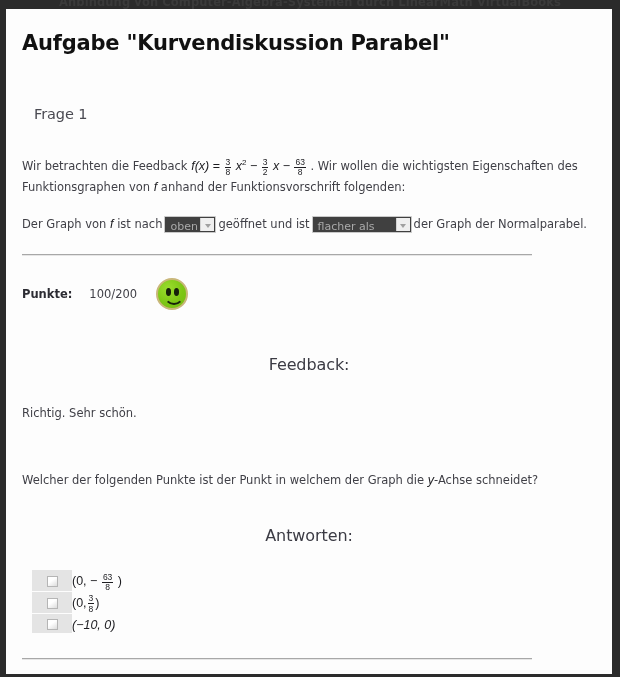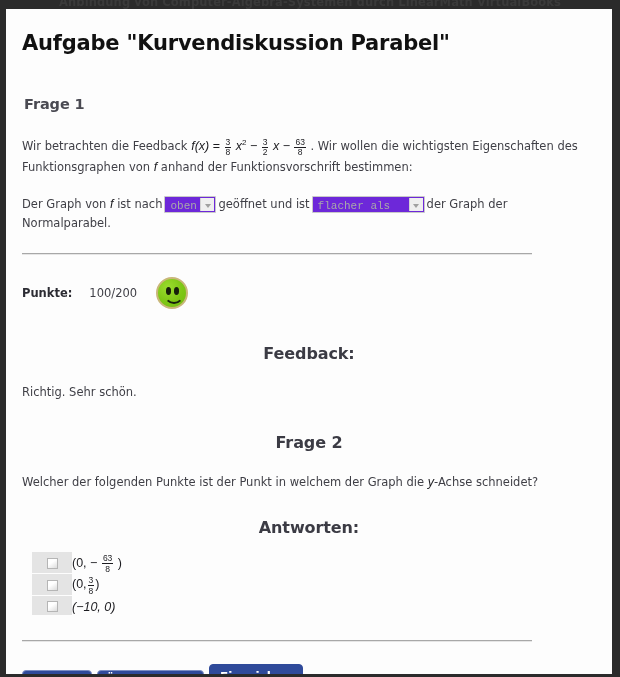--- a/index.html
+++ b/index.html
@@ -52,23 +52,23 @@
   h1.title {
     font-size: 21px;
     font-weight: bold;
     color: #111111;
     margin: 4px 0 0 0;
     letter-spacing: -0.2px;
   }
 
   h2.section {
     font-size: 14.5px;
-    font-weight: bold;
+    font-weight: normal;
     color: #4a4a52;
-    margin: 2px;
+    margin: 12px;
     letter-spacing: -0.1px;
   }
 
   h2.section.dark {
     color: #3b3b44;
   }
 
   h2.big {
     font-size: 16px;
     color: #33333c;
@@ -114,27 +114,26 @@
     font-size: 8px;
     font-style: normal;
     vertical-align: super;
   }
 
   
   .sel {
     display: inline-block;
     vertical-align: middle;
     border: 1px solid #c9c9c9;
-    background: #6d28d9;
+    background: #404040;
     height: 17px;
     box-sizing: border-box;
     position: relative;
     border-radius: 1px;
     margin: 0 2px;
-    font-family: Liberation Mono, monospace;
   }
   .sel .selval {
     display: inline-block;
     font-size: 11px;
     color: #a9a9a9;
     padding: 1px 4px 0 5px;
     line-height: 15px;
     white-space: nowrap;
   }
   .sel .arrowbox {
@@ -149,21 +148,21 @@
   .sel .arrowbox::after {
     content: "";
     position: absolute;
     left: 3.5px;
     top: 6px;
     border-left: 3.5px solid transparent;
     border-right: 3.5px solid transparent;
     border-top: 4px solid #a0a0a0;
   }
   .sel.narrow { width: 52px; }
-  .sel.wide   { width: 113px; }
+  .sel.wide   { width: 100px; }
 
   hr.rule {
     border: none;
     border-top: 1px solid #a8a8a8;
     border-bottom: 1px solid #e6e6e6;
     height: 0;
     margin: 0;
     width: 510px;
   }
 
@@ -313,21 +312,21 @@
         <span>x</span>
         <span class="up">−</span>
         <span class="frac">
           <span class="num">63</span>
           <span class="den">8</span>
         </span>
       </span><span>. Wir wollen die wichtigsten Eigenschaften des</span>
       <br>
       <span>Funktionsgraphen von</span>
       <span class="mathtxt">f</span>
-      <span>anhand der Funktionsvorschrift bestimmen:</span>
+      <span>anhand der Funktionsvorschrift folgenden:</span>
     </p>
 
     <div style="height:16px"></div>
 
     <p class="body">
       <span>Der Graph von</span>
       <span class="mathtxt">f</span>
       <span>ist nach</span><span class="sel narrow"><span class="selval">oben</span><span class="arrowbox"></span></span><span>geöffnet und ist</span><span class="sel wide"><span class="selval">flacher als</span><span class="arrowbox"></span></span><span>der Graph der Normalparabel.</span>
     </p>
 
@@ -348,21 +347,20 @@
     <div style="height:33px"></div>
 
     <h2 class="section big dark">Feedback:</h2>
 
     <div style="height:18px"></div>
 
     <p class="body">Richtig. Sehr schön.</p>
 
     <div style="height:29px"></div>
 
-    <h2 class="section big dark">Frage 2</h2>
 
     <div style="height:18px"></div>
 
     <p class="body">
       <span>Welcher der folgenden Punkte ist der Punkt in welchem der Graph die</span>
       <span class="mathtxt">y</span><span>-Achse schneidet?</span>
     </p>
 
     <div style="height:23px"></div>
 

